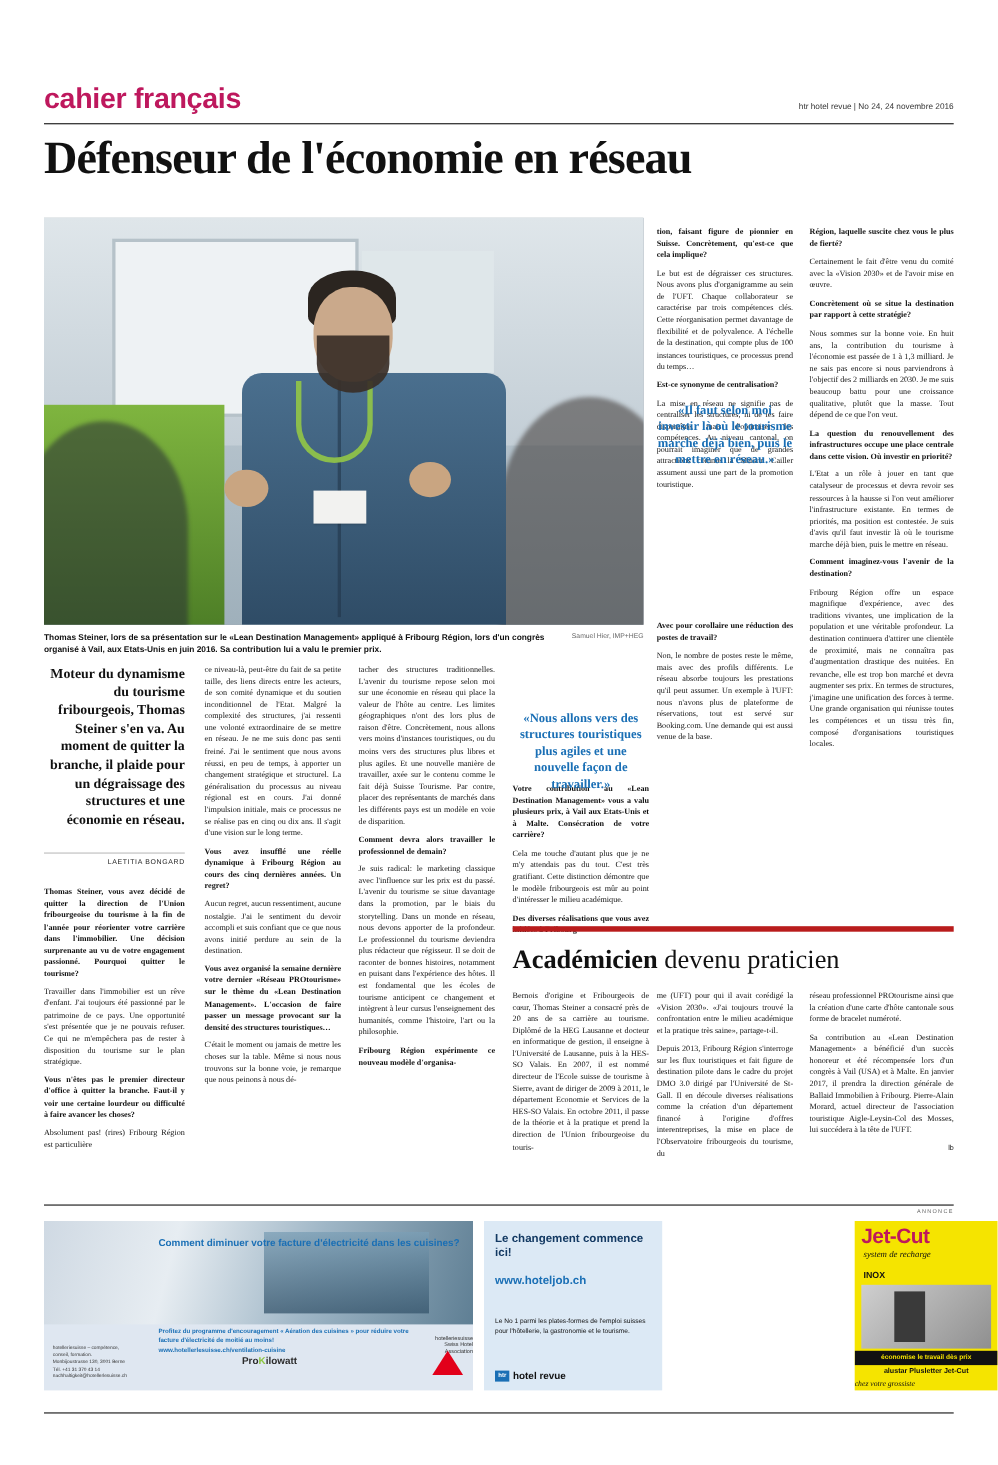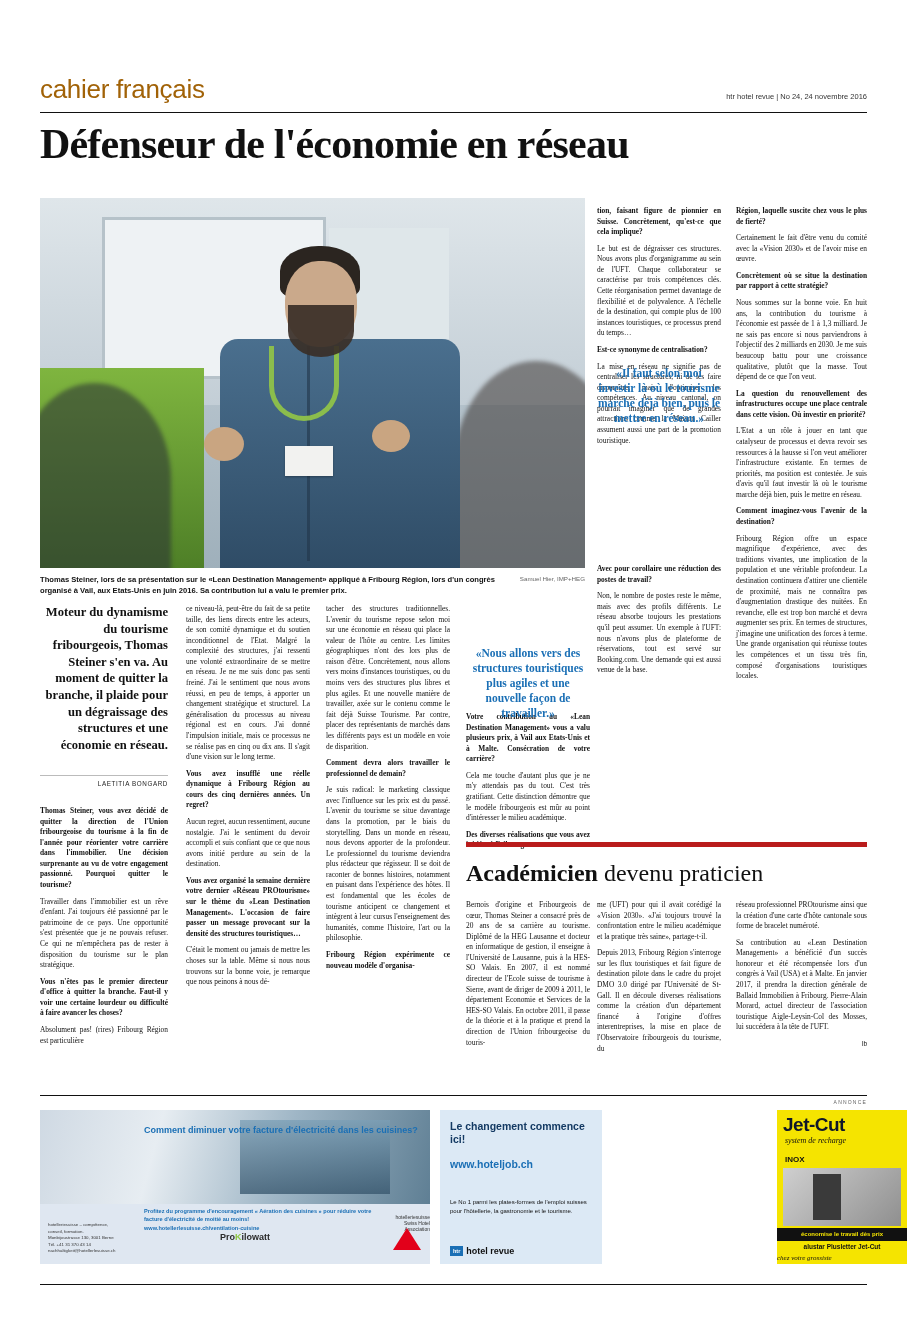--- a/index.html
+++ b/index.html
@@ -12,21 +12,21 @@
   .page{position:relative;width:907px;height:1332px;overflow:hidden;}
 
   
   .masthead{
     position:absolute;left:40px;top:74px;width:827px;
     display:flex;align-items:flex-end;justify-content:space-between;
     border-bottom:1px solid #111;padding-bottom:7px;
   }
   .masthead-title{
     font-family:"Liberation Sans", sans-serif;
-    font-size:26px;color:#a16207;font-weight:400;letter-spacing:-0.3px;
+    font-size:26px;color:#be185d;font-weight:700;letter-spacing:-0.3px;
   }
   .masthead-meta{
     font-family:"Liberation Sans", sans-serif;
     font-size:7.5px;color:#333;padding-bottom:4px;
   }
 
   
   .headline{
     position:absolute;left:40px;top:122px;width:827px;
     font-size:42px;font-weight:700;letter-spacing:-0.8px;line-height:1.05;
@@ -164,21 +164,21 @@
     background:linear-gradient(180deg,#e9e9e9,#b9b9b9);clip-path:polygon(18% 0,82% 0,100% 100%,0 100%);}
   .ad3 .mred{position:absolute;left:20px;top:64px;width:56px;height:16px;background:#d2232a;}
   .ad3 .mdark{position:absolute;left:14px;top:100px;width:70px;height:24px;background:#6a6a6a;}
   .ad3 .url{position:absolute;left:104px;top:96px;font-family:"Liberation Sans", sans-serif;
     font-size:6px;color:#1a6fb5;font-weight:700;}
   .ad3 .foot{position:absolute;left:4px;bottom:4px;width:150px;
     font-family:"Liberation Sans", sans-serif;font-size:5.6px;color:#111;line-height:1.5;font-weight:700;}
 
   .ad4{position:absolute;left:737px;top:14px;width:130px;height:154px;background:#f5e400;overflow:hidden;}
   .ad4 .jet{position:absolute;left:6px;top:4px;font-family:"Liberation Sans", sans-serif;
-    font-size:19px;font-weight:700;color:#0f172a;letter-spacing:-0.5px;}
+    font-size:19px;font-weight:700;color:#be185d;letter-spacing:-0.5px;}
   .ad4 .sys{position:absolute;left:8px;top:26px;width:118px;font-family:"Liberation Serif", serif;
     font-size:8px;font-style:italic;color:#111;line-height:1.3;}
   .ad4 .inox{position:absolute;left:8px;top:45px;font-family:"Liberation Sans",sans-serif;
     font-size:8px;font-weight:700;color:#111;}
   .ad4 .pic{position:absolute;left:6px;top:58px;width:118px;height:58px;
     background:linear-gradient(135deg,#cfcfcf,#8f8f8f);}
   .ad4 .pic:after{content:"";position:absolute;left:30px;top:6px;width:28px;height:46px;background:#3a3a3a;}
   .ad4 .bar{position:absolute;left:0;top:118px;width:130px;height:13px;background:#111;color:#f5e400;
     font-family:"Liberation Sans", sans-serif;font-size:6px;line-height:13px;text-align:center;font-weight:700;}
   .ad4 .brands{position:absolute;left:0;top:133px;width:130px;height:12px;

